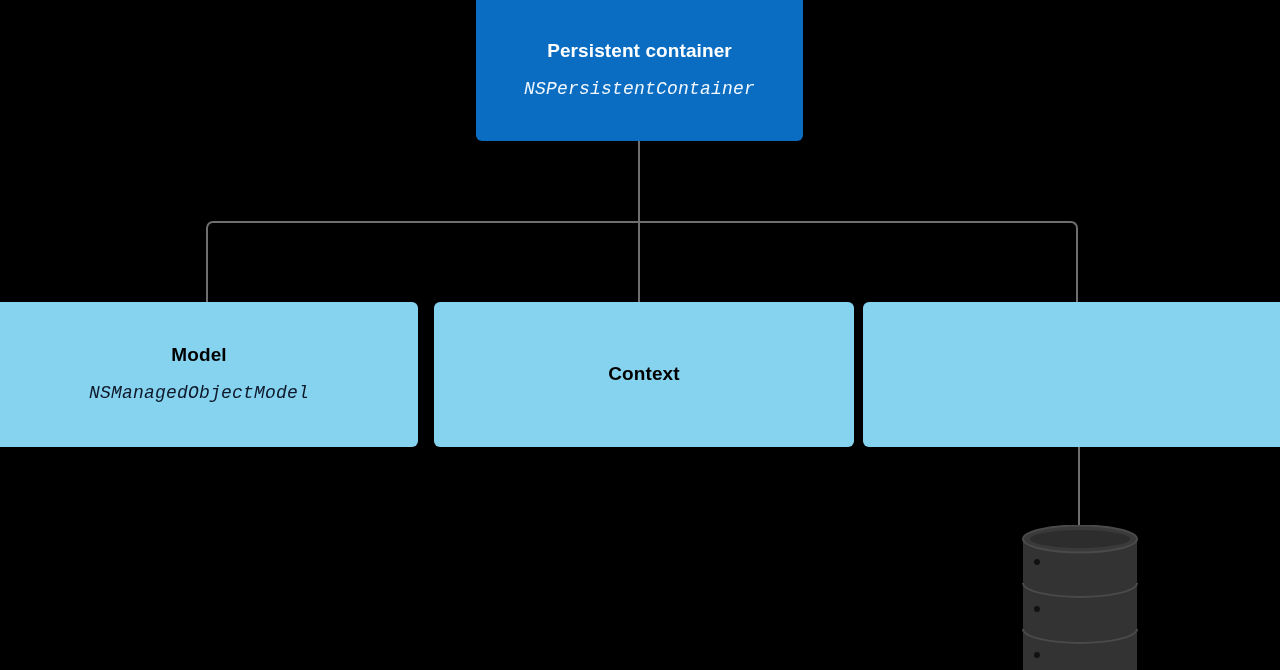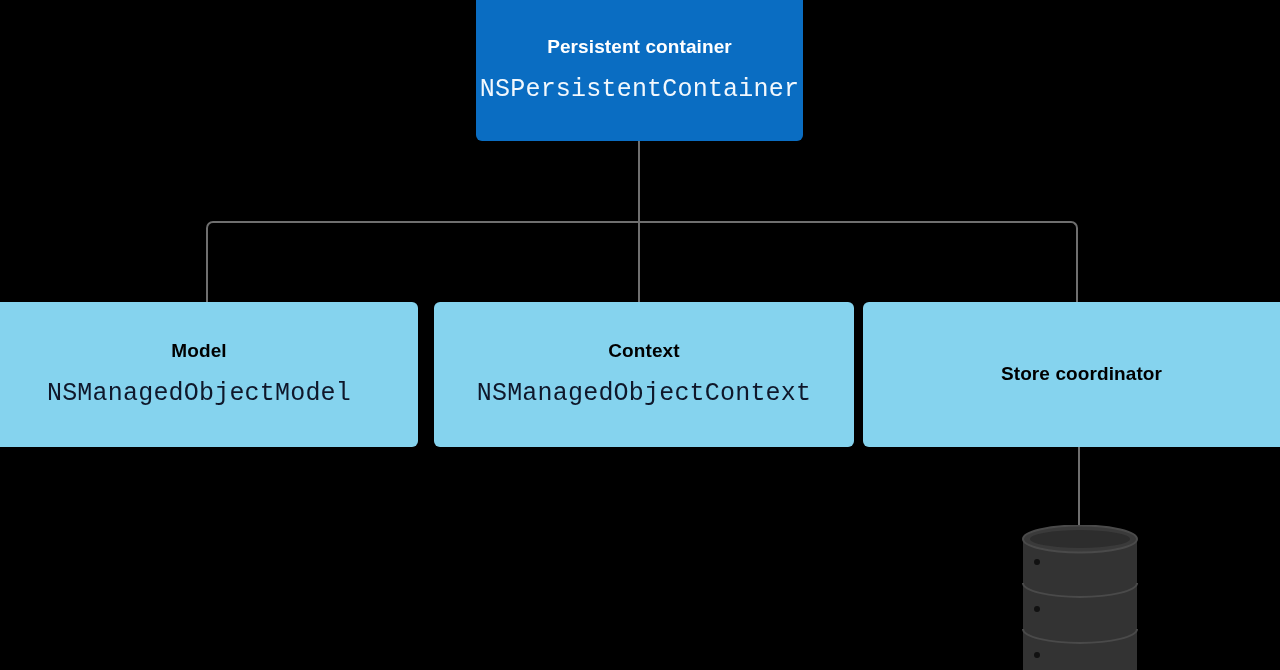--- a/index.html
+++ b/index.html
@@ -29,26 +29,27 @@
     font-weight: bold;
     font-size: 19px;
     line-height: 1.2;
     letter-spacing: 0.1px;
     text-align: center;
     white-space: nowrap;
   }
   .node .subtitle {
     font-family: "Liberation Mono", "DejaVu Sans Mono", monospace;
     font-weight: normal;
-    font-size: 25px;
+    font-size: 18px;
     line-height: 1.2;
     letter-spacing: 0.2px;
     text-align: right;
     margin-top: 16px;
     white-space: nowrap;
+    font-style: italic;
   }
 
   
   #node-persistent-container {
     left: 476px;
     top: -22px;
     width: 327px;
     height: 163px;
     background: #0a6dc2;
     color: #ffffff;
@@ -130,25 +131,23 @@
     <div class="subtitle">NSPersistentContainer</div>
   </div>
 
   <div class="node child" id="node-model">
     <div class="title">Model</div>
     <div class="subtitle">NSManagedObjectModel</div>
   </div>
 
   <div class="node child" id="node-context">
     <div class="title">Context</div>
-    <div class="subtitle">NSManagedObjectContext</div>
   </div>
 
   <div class="node child" id="node-store">
-    <div class="title">Store coordinator</div>
   </div>
 
   <div class="line v" id="trunk-store"></div>
 
   <div id="database">
     <svg width="116" height="160" viewBox="0 0 116 160" xmlns="http://www.w3.org/2000/svg">
 
       <path d="M1,14 L1,150 A57,14 0 0 0 115,150 L115,14 Z" fill="#333333"></path>
 
       <ellipse cx="58" cy="14" rx="57" ry="13.5" fill="#3a3a3a" stroke="#4a4a4a" stroke-width="2"></ellipse>

